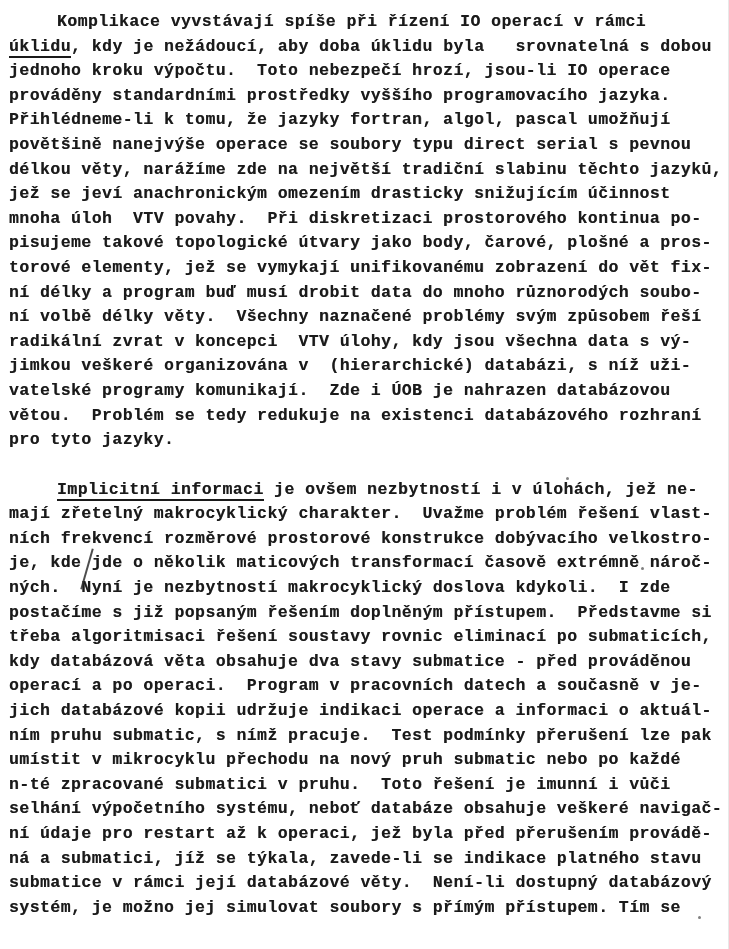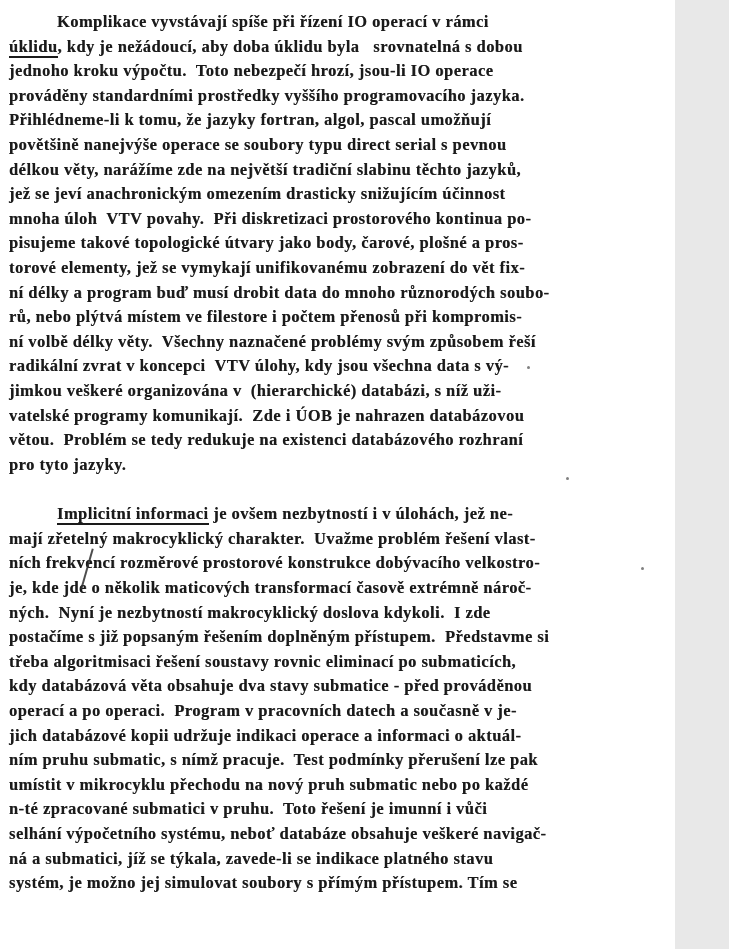--- a/index.html
+++ b/index.html
@@ -2,28 +2,28 @@
 <html><head>
 <meta charset="utf-8">
 <style>
   html, body {
     margin: 0;
     padding: 0;
     background: #e8e8e8;
   }
   .page {
     position: relative;
-    width: 675px;
+    width: 728px;
     height: 949px;
     margin: 0;
     background: #ffffff;
     box-sizing: border-box;
     padding: 10px 8px 0 9px;
     overflow: hidden;
-    font-family: Liberation Serif, serif;
+    font-family: Liberation Mono, monospace;
     font-weight: 700;
     font-size: 16.4px;
     line-height: 24.6px;
     letter-spacing: 0.5px;
     color: #1a1a1a;
     text-shadow: 0.3px 0.3px 0.5px rgba(10,10,10,0.55);
   }
   .paragraph { margin: 0; }
   .paragraph + .paragraph { margin-top: 25px; }
   .line { white-space: pre; }
@@ -58,21 +58,20 @@
         <div class="line">jednoho kroku výpočtu.  Toto nebezpečí hrozí, jsou-li IO operace</div>
         <div class="line">prováděny standardními prostředky vyššího programovacího jazyka.</div>
         <div class="line">Přihlédneme-li k tomu, že jazyky fortran, algol, pascal umožňují</div>
         <div class="line">povětšině nanejvýše operace se soubory typu direct serial s pevnou</div>
         <div class="line">délkou věty, narážíme zde na největší tradiční slabinu těchto jazyků,</div>
         <div class="line">jež se jeví anachronickým omezením drasticky snižujícím účinnost</div>
         <div class="line">mnoha úloh  VTV povahy.  Při diskretizaci prostorového kontinua po-</div>
         <div class="line">pisujeme takové topologické útvary jako body, čarové, plošné a pros-</div>
         <div class="line">torové elementy, jež se vymykají unifikovanému zobrazení do vět fix-</div>
         <div class="line">ní délky a program buď musí drobit data do mnoho různorodých soubo-</div>
-        <div class="line">rů, nebo plýtvá místem ve filestore i počtem přenosů při kompromis-</div>
         <div class="line">ní volbě délky věty.  Všechny naznačené problémy svým způsobem řeší</div>
         <div class="line">radikální zvrat v koncepci  VTV úlohy, kdy jsou všechna data s vý-</div>
         <div class="line">jimkou veškeré organizována v  (hierarchické) databázi, s níž uži-</div>
         <div class="line">vatelské programy komunikají.  Zde i ÚOB je nahrazen databázovou</div>
         <div class="line">větou.  Problém se tedy redukuje na existenci databázového rozhraní</div>
         <div class="line">pro tyto jazyky.</div>
       </div>
       <div class="paragraph">
         <div class="line first"><u>Implicitní informaci</u> je ovšem nezbytností i v úlohách, jež ne-</div>
         <div class="line">mají zřetelný makrocyklický charakter.  Uvažme problém řešení vlast-</div>
@@ -81,21 +80,23 @@
         <div class="line">ných.  Nyní je nezbytností makrocyklický doslova kdykoli.  I zde</div>
         <div class="line">postačíme s již popsaným řešením doplněným přístupem.  Představme si</div>
         <div class="line">třeba algoritmisaci řešení soustavy rovnic eliminací po submaticích,</div>
         <div class="line">kdy databázová věta obsahuje dva stavy submatice - před prováděnou</div>
         <div class="line">operací a po operaci.  Program v pracovních datech a současně v je-</div>
         <div class="line">jich databázové kopii udržuje indikaci operace a informaci o aktuál-</div>
         <div class="line">ním pruhu submatic, s nímž pracuje.  Test podmínky přerušení lze pak</div>
         <div class="line">umístit v mikrocyklu přechodu na nový pruh submatic nebo po každé</div>
         <div class="line">n-té zpracované submatici v pruhu.  Toto řešení je imunní i vůči</div>
         <div class="line">selhání výpočetního systému, neboť databáze obsahuje veškeré navigač-</div>
+        <div class="line">ní údaje pro restart až k operaci, jež byla před přerušením provádě-</div>
         <div class="line">ná a submatici, jíž se týkala, zavede-li se indikace platného stavu</div>
+        <div class="line">submatice v rámci její databázové věty.  Není-li dostupný databázový</div>
         <div class="line">systém, je možno jej simulovat soubory s přímým přístupem. Tím se</div>
       </div>
     </div>
 
   <div class="artifact stroke-mark"></div>
   <div class="artifact dot dot-1"></div>
   <div class="artifact dot dot-2"></div>
   <div class="artifact dot dot-3"></div>
   <div class="artifact dot dot-4"></div>
 </div>

